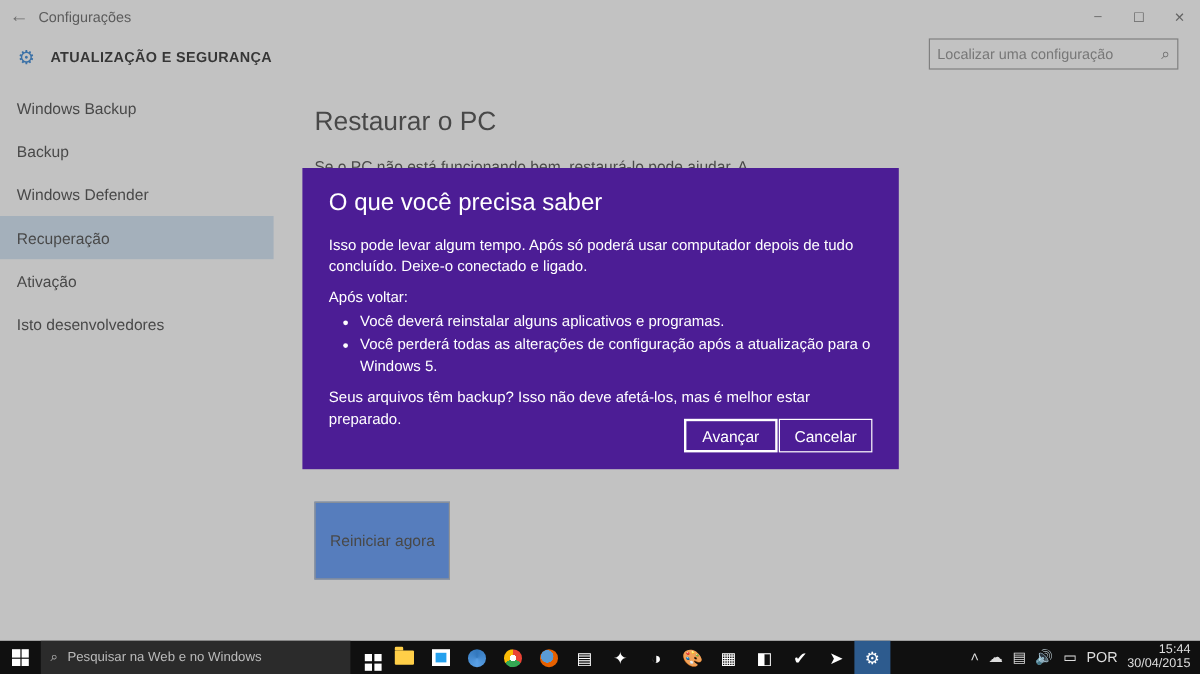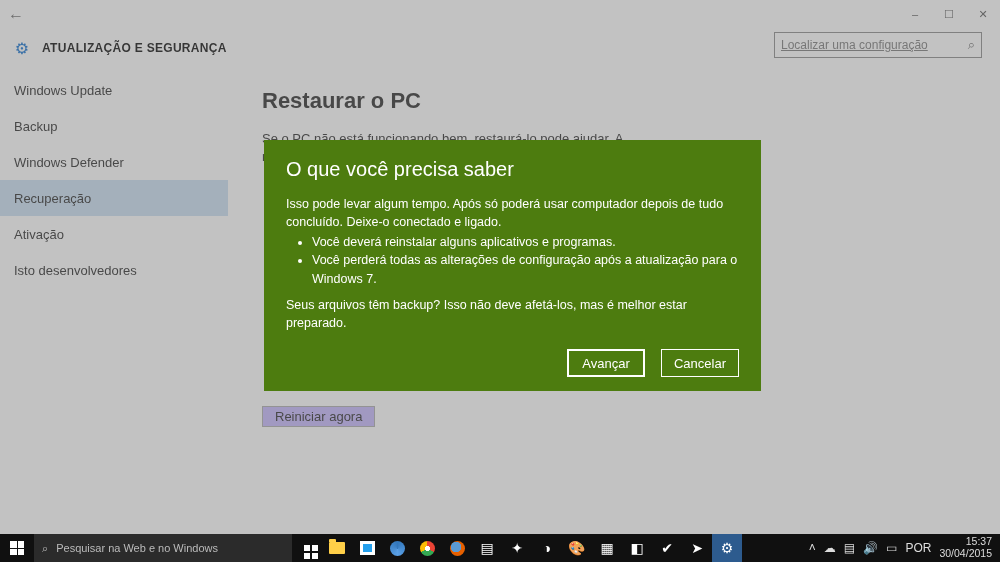--- a/index.html
+++ b/index.html
@@ -29,50 +29,50 @@
 .gear {
   width: 20px; height: 20px; margin-right: 10px; display: flex;
   align-items: center; justify-content: center; color: #0a6cce; font-size: 16px;
 }
 .header .htitle { font-size: 12px; font-weight: 600; letter-spacing: 0.3px; }
 .searchbox {
   position: absolute; right: 18px; top: 4px; width: 208px; height: 26px;
   border: 1px solid #888; display: flex; align-items: center;
   padding: 0 6px; font-size: 12px; color: #777; background: #fff;
 }
-.searchbox .ph { flex: 1; text-decoration: underline; }
+.searchbox .ph { flex: 1; }
 .searchbox .sicon { font-size: 13px; color: #666; }
 
 .body { display: flex; height: 466px; }
 .sidebar { width: 228px; padding-top: 4px; }
 .sidebar .item {
   height: 36px; display: flex; align-items: center; padding-left: 14px;
   font-size: 13px; color: #222;
 }
 .sidebar .item.selected { background: #c9dff3; }
 
 .main { flex: 1; padding: 20px 34px 0 34px; color: #222; }
-.main h1 { font-weight: 700; font-size: 22px; margin-bottom: 16px; }
+.main h1 { font-weight: 400; font-size: 22px; margin-bottom: 16px; }
 .main .para { font-size: 13px; line-height: 1.4; max-width: 380px; }
 .btn-gray {
-  display: inline-block; margin-top: 10px; padding: 2px 12px;
-  background: #c4b5fd; border: 1px solid #aaa; font-size: 13px;
+  display: inline-block; margin-top: 22px; padding: 24px 12px;
+  background: #3b82f6; border: 1px solid #aaa; font-size: 13px;
 }
 .spacer-behind { height: 230px; }
 
 .dialog {
-  position: absolute; left: 264px; top: 140px; width: 497px; height: 251px;
-  background: #4d7c0f; color: #fff; z-index: 10; padding: 18px 22px 14px 22px;
+  position: absolute; left: 252px; top: 140px; width: 497px; height: 251px;
+  background: #4c1d95; color: #fff; z-index: 10; padding: 18px 22px 14px 22px;
 }
 .dialog h2 { font-weight: 400; font-size: 20px; margin-bottom: 14px; }
 .dialog .txt { font-size: 12.5px; line-height: 1.45; }
 .dialog ul { margin: 2px 0 8px 26px; }
 .dialog ul li { font-size: 12.5px; line-height: 1.45; }
 .dialog .buttons {
-  position: absolute; right: 22px; bottom: 14px; display: flex; gap: 16px; margin-left: 28px;
+  position: absolute; right: 22px; bottom: 14px; display: flex; gap: 1px; margin-left: 28px;
 }
 .dialog .dbtn {
   min-width: 78px; height: 28px; display: flex; align-items: center;
   justify-content: center; border: 1.5px solid #fff; font-size: 13px;
   background: transparent; color: #fff;
 }
 .dialog .dbtn.primary { border: 2.5px solid #fff; }
 
 .taskbar {
   position: absolute; left: 0; bottom: 0; width: 1000px; height: 28px;
@@ -114,40 +114,41 @@
 .tb-icons .store { width:15px; height:14px; background:#fff; position:relative; }
 .tb-icons .store::before { content:""; position:absolute; inset:3px; background:#24a0ed; }
 .tb-icons .tv { width:6px; height:6px; background:#fff; box-shadow: 8px 0 #fff, 0 8px #fff, 8px 8px #fff; }
 .tb-icons .gear2 { color:#fff; }
 </style>
 </head>
 <body>
 
 <div class="titlebar">
   <div class="back">←</div>
+  <div class="title">Configurações</div>
   <div class="wincontrols">
     <div>–</div>
     <div>☐</div>
     <div>✕</div>
   </div>
 </div>
 
 <div class="header">
   <div class="gear">⚙</div>
   <div class="htitle">ATUALIZAÇÃO E SEGURANÇA</div>
   <div class="searchbox">
     <span class="ph">Localizar uma configuração</span>
     <span class="sicon">⌕</span>
   </div>
 </div>
 
 <div class="body">
   <div class="sidebar">
     <div class="item">
-        <span>Windows Update</span>
+        <span>Windows Backup</span>
       </div>
     <div class="item">
         <span>Backup</span>
       </div>
     <div class="item">
         <span>Windows Defender</span>
       </div>
     <div class="item selected">
         <span>Recuperação</span>
       </div>
@@ -165,23 +166,24 @@
     <div class="spacer-behind"></div>
     <div class="btn-gray">Reiniciar agora</div>
   </div>
 </div>
 
 <div class="overlay"></div>
 
 <div class="dialog">
   <h2>O que você precisa saber</h2>
   <div class="txt">Isso pode levar algum tempo. Após só poderá usar computador depois de tudo concluído. Deixe-o conectado e ligado.</div>
+  <div class="txt" style="margin-top:8px">Após voltar:</div>
   <ul>
     <li>Você deverá reinstalar alguns aplicativos e programas.</li>
-    <li>Você perderá todas as alterações de configuração após a atualização para o Windows 7.</li>
+    <li>Você perderá todas as alterações de configuração após a atualização para o Windows 5.</li>
   </ul>
   <div class="txt">Seus arquivos têm backup? Isso não deve afetá-los, mas é melhor estar preparado.</div>
   <div class="buttons">
     <div class="dbtn primary">Avançar</div>
     <div class="dbtn">Cancelar</div>
   </div>
 </div>
 
 <div class="taskbar">
   <div class="tb-start">
@@ -226,17 +228,17 @@
     <div class="ico active gear2">⚙</div>
   </div>
   <div class="tray">
     <span class="tico">˄</span>
     <span class="tico">☁</span>
     <span class="tico">▤</span>
     <span class="tico">🔊</span>
     <span class="tico">▭</span>
     <span class="tico">POR</span>
     <div class="clock">
-      <div>15:37</div>
+      <div>15:44</div>
       <div>30/04/2015</div>
     </div>
   </div>
 </div>
 
 </body></html>

